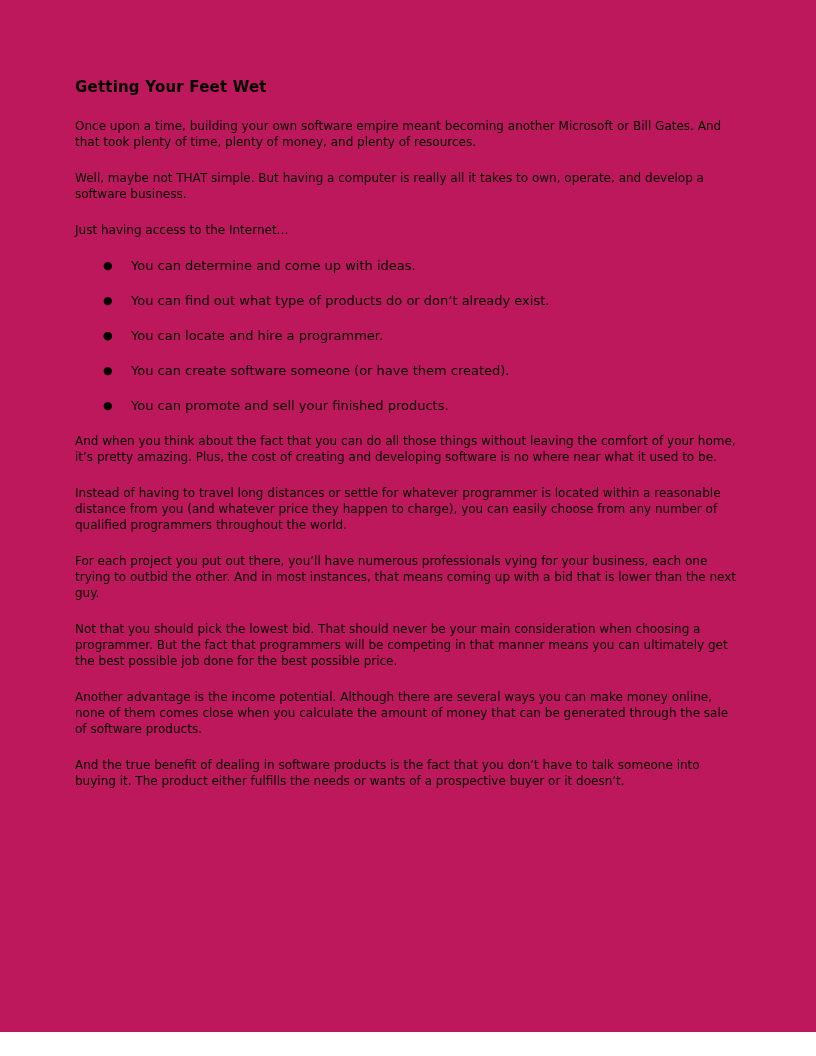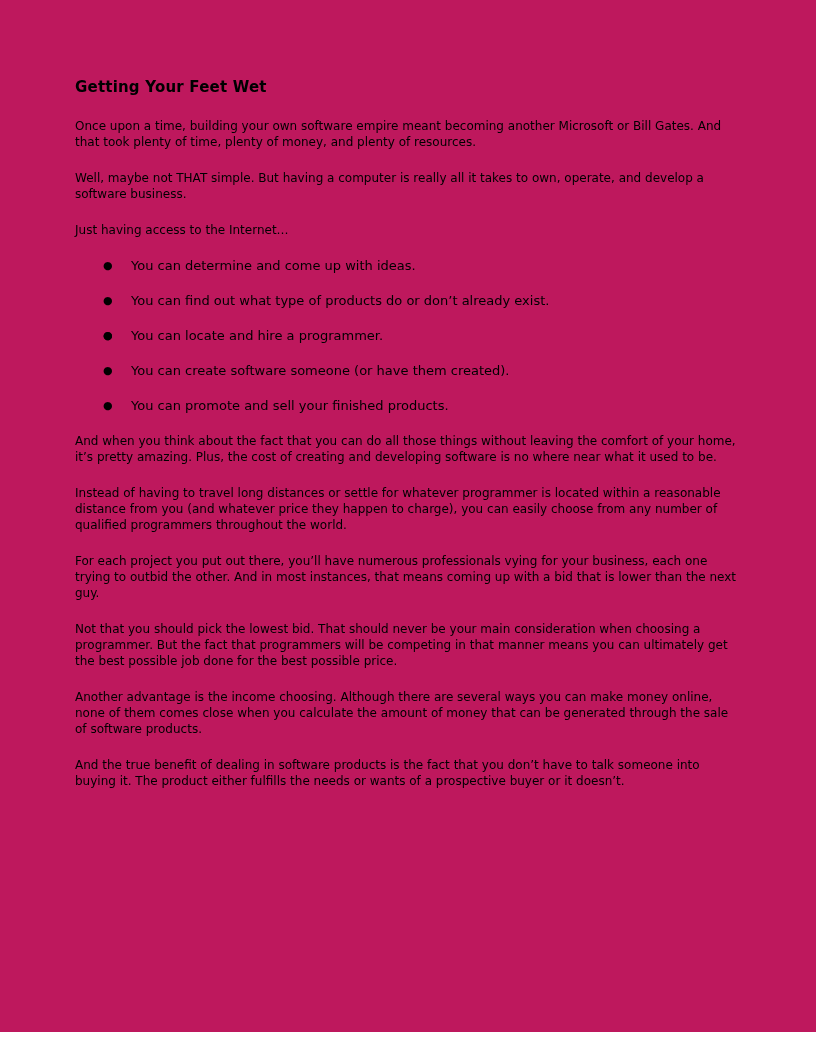--- a/index.html
+++ b/index.html
@@ -91,16 +91,16 @@
     <li class="bullet-item">
       <span class="bullet-glyph">●</span>
       <span>You can promote and sell your finished products.</span>
     </li>
   </ul>
 
   <p class="para">And when you think about the fact that you can do all those things without leaving the comfort of your home, it’s pretty amazing. Plus, the cost of creating and developing software is no where near what it used to be.</p>
   <p class="para">Instead of having to travel long distances or settle for whatever programmer is located within a reasonable distance from you (and whatever price they happen to charge), you can easily choose from any number of qualified programmers throughout the world.</p>
   <p class="para">For each project you put out there, you’ll have numerous professionals vying for your business, each one trying to outbid the other. And in most instances, that means coming up with a bid that is lower than the next guy.</p>
   <p class="para">Not that you should pick the lowest bid. That should never be your main consideration when choosing a programmer. But the fact that programmers will be competing in that manner means you can ultimately get the best possible job done for the best possible price.</p>
-  <p class="para">Another advantage is the income choosing. Although there are several ways you can make money online, none of them comes close when you calculate the amount of money that can be generated through the sale of software products.</p>
+  <p class="para">Another advantage is the income potential. Although there are several ways you can make money online, none of them comes close when you calculate the amount of money that can be generated through the sale of software products.</p>
   <p class="para">And the true benefit of dealing in software products is the fact that you don’t have to talk someone into buying it. The product either fulfills the needs or wants of a prospective buyer or it doesn’t.</p>
 
 </div>
 
 </body></html>

